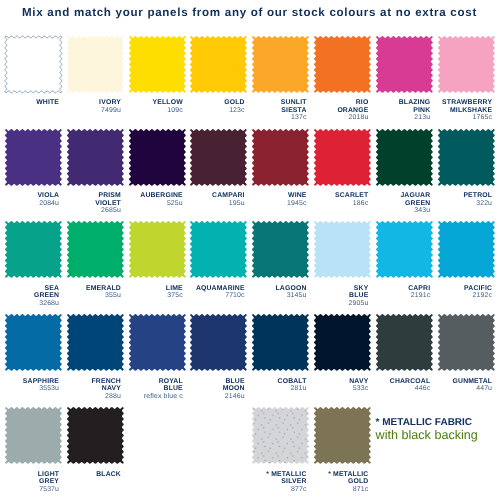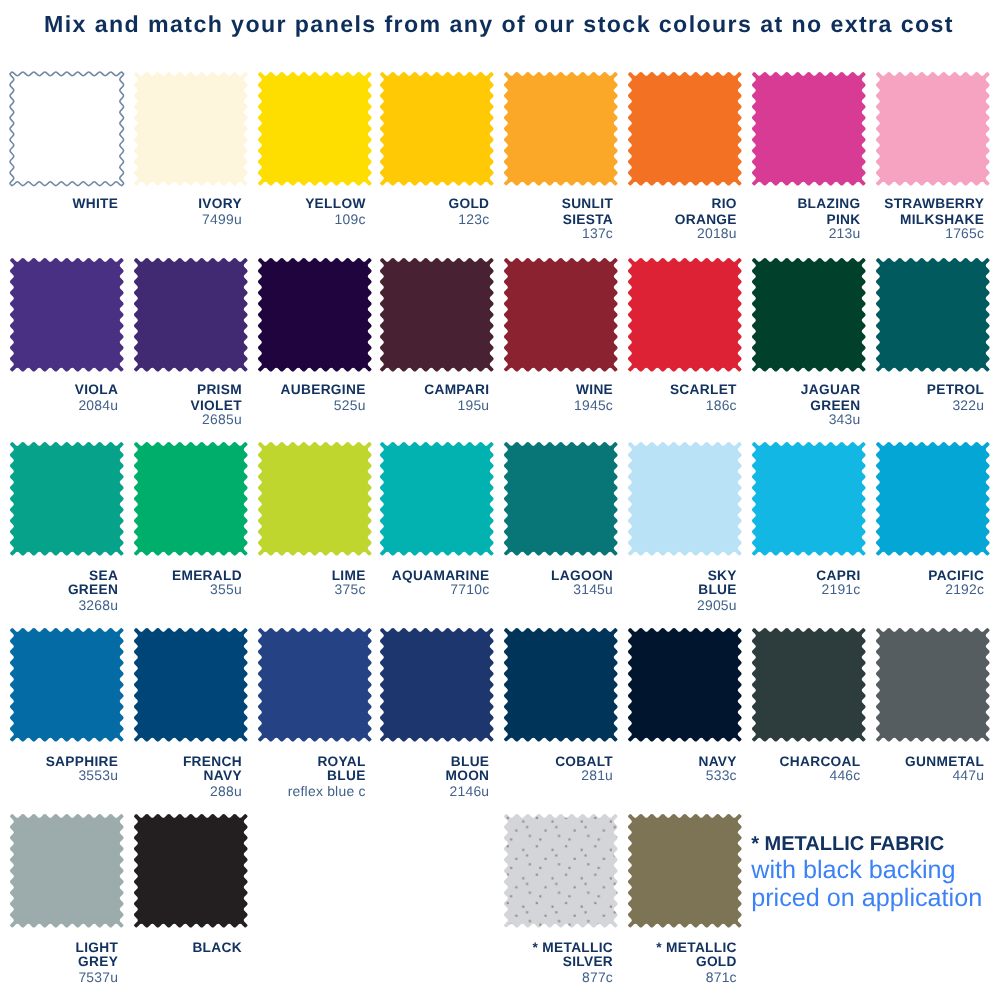--- a/index.html
+++ b/index.html
@@ -9,21 +9,21 @@
   .title{position:absolute;left:22px;top:6.4px;font-size:11.6px;font-weight:700;color:#0e2f5c;letter-spacing:0.70px;white-space:nowrap;}
   .grid{position:absolute;left:4.8px;top:35.7px;width:492px;}
   .row{position:relative;height:92.85px;}
   .cell{position:absolute;top:0;width:56.8px;}
   .sw{display:block;width:56.8px;height:56.8px;overflow:visible;}
   .txtbox{position:absolute;left:-25px;right:2.5px;top:63.6px;text-align:right;}
   .lbl{font-size:6.85px;font-weight:700;color:#123260;line-height:7.45px;letter-spacing:0.16px;white-space:nowrap;}
   .code{font-size:6.95px;font-weight:400;color:#41618a;line-height:7.45px;letter-spacing:0.12px;white-space:nowrap;}
   .note{position:absolute;left:375.6px;top:415.9px;}
   .note .h{font-size:10px;font-weight:700;color:#123260;line-height:13.6px;white-space:nowrap;letter-spacing:0px;}
-  .note .p{font-size:12.6px;font-weight:400;color:#3b82f6;line-height:13.3px;white-space:nowrap;letter-spacing:0px;}
+  .note .p{font-size:12.6px;font-weight:400;color:#4d7c0f;line-height:13.3px;white-space:nowrap;letter-spacing:0px;}
   svg.defs{position:absolute;width:0;height:0;}
 </style>
 </head>
 <body>
 
 <div id="page">
   <svg class="defs" aria-hidden="true">
     <defs>
       <path id="scallop-path" d="M0.95 0C1.94973 0 2.69527 1.9 3.695 1.9C4.69473 1.9 5.44027 0 6.44 0C7.43973 0 8.18527 1.9 9.185 1.9C10.18473 1.9 10.93027 0 11.93 0C12.92973 0 13.67527 1.9 14.675 1.9C15.67473 1.9 16.42027 0 17.42 0C18.41973 0 19.16527 1.9 20.165 1.9C21.16473 1.9 21.91027 0 22.91 0C23.90973 0 24.65527 1.9 25.655 1.9C26.65473 1.9 27.40027 0 28.4 0C29.39973 0 30.14527 1.9 31.145 1.9C32.14473 1.9 32.89027 0 33.89 0C34.88973 0 35.63527 1.9 36.635 1.9C37.63473 1.9 38.38027 0 39.38 0C40.37973 0 41.12527 1.9 42.125 1.9C43.12473 1.9 43.87027 0 44.87 0C45.86973 0 46.61527 1.9 47.615 1.9C48.61473 1.9 49.36027 0 50.36 0C51.35973 0 52.10527 1.9 53.105 1.9C54.10473 1.9 54.85027 0 55.85 0L56.8 0.95C56.8 1.94973 54.9 2.69527 54.9 3.695C54.9 4.69473 56.8 5.44027 56.8 6.44C56.8 7.43973 54.9 8.18527 54.9 9.185C54.9 10.18473 56.8 10.93027 56.8 11.93C56.8 12.92973 54.9 13.67527 54.9 14.675C54.9 15.67473 56.8 16.42027 56.8 17.42C56.8 18.41973 54.9 19.16527 54.9 20.165C54.9 21.16473 56.8 21.91027 56.8 22.91C56.8 23.90973 54.9 24.65527 54.9 25.655C54.9 26.65473 56.8 27.40027 56.8 28.4C56.8 29.39973 54.9 30.14527 54.9 31.145C54.9 32.14473 56.8 32.89027 56.8 33.89C56.8 34.88973 54.9 35.63527 54.9 36.635C54.9 37.63473 56.8 38.38027 56.8 39.38C56.8 40.37973 54.9 41.12527 54.9 42.125C54.9 43.12473 56.8 43.87027 56.8 44.87C56.8 45.86973 54.9 46.61527 54.9 47.615C54.9 48.61473 56.8 49.36027 56.8 50.36C56.8 51.35973 54.9 52.10527 54.9 53.105C54.9 54.10473 56.8 54.85027 56.8 55.85L55.85 56.8C54.85027 56.8 54.10473 54.9 53.105 54.9C52.10527 54.9 51.35973 56.8 50.36 56.8C49.36027 56.8 48.61473 54.9 47.615 54.9C46.61527 54.9 45.86973 56.8 44.87 56.8C43.87027 56.8 43.12473 54.9 42.125 54.9C41.12527 54.9 40.37973 56.8 39.38 56.8C38.38027 56.8 37.63473 54.9 36.635 54.9C35.63527 54.9 34.88973 56.8 33.89 56.8C32.89027 56.8 32.14473 54.9 31.145 54.9C30.14527 54.9 29.39973 56.8 28.4 56.8C27.40027 56.8 26.65473 54.9 25.655 54.9C24.65527 54.9 23.90973 56.8 22.91 56.8C21.91027 56.8 21.16473 54.9 20.165 54.9C19.16527 54.9 18.41973 56.8 17.42 56.8C16.42027 56.8 15.67473 54.9 14.675 54.9C13.67527 54.9 12.92973 56.8 11.93 56.8C10.93027 56.8 10.18473 54.9 9.185 54.9C8.18527 54.9 7.43973 56.8 6.44 56.8C5.44027 56.8 4.69473 54.9 3.695 54.9C2.69527 54.9 1.94973 56.8 0.95 56.8L0 55.85C0 54.85027 1.9 54.10473 1.9 53.105C1.9 52.10527 0 51.35973 0 50.36C0 49.36027 1.9 48.61473 1.9 47.615C1.9 46.61527 0 45.86973 0 44.87C0 43.87027 1.9 43.12473 1.9 42.125C1.9 41.12527 0 40.37973 0 39.38C0 38.38027 1.9 37.63473 1.9 36.635C1.9 35.63527 0 34.88973 0 33.89C0 32.89027 1.9 32.14473 1.9 31.145C1.9 30.14527 0 29.39973 0 28.4C0 27.40027 1.9 26.65473 1.9 25.655C1.9 24.65527 0 23.90973 0 22.91C0 21.91027 1.9 21.16473 1.9 20.165C1.9 19.16527 0 18.41973 0 17.42C0 16.42027 1.9 15.67473 1.9 14.675C1.9 13.67527 0 12.92973 0 11.93C0 10.93027 1.9 10.18473 1.9 9.185C1.9 8.18527 0 7.43973 0 6.44C0 5.44027 1.9 4.69473 1.9 3.695C1.9 2.69527 0 1.94973 0 0.95Z"></path>
       <pattern id="fleck" width="14.6" height="14.2" patternUnits="userSpaceOnUse" fill="#8c8378">
@@ -382,15 +382,14 @@
             <div class="lbl">* METALLIC</div>
             <div class="lbl">GOLD</div>
             <div class="code">871c</div>
           </div>
         </div>
       </div>
     </div>
   <div class="note">
     <div class="h">* METALLIC FABRIC</div>
     <div class="p">with black backing</div>
-    <div class="p">priced on application</div>
   </div>
 </div>
 
 </body></html>

